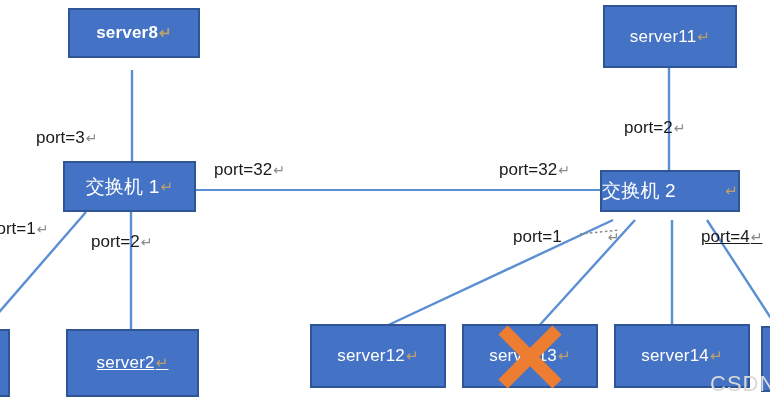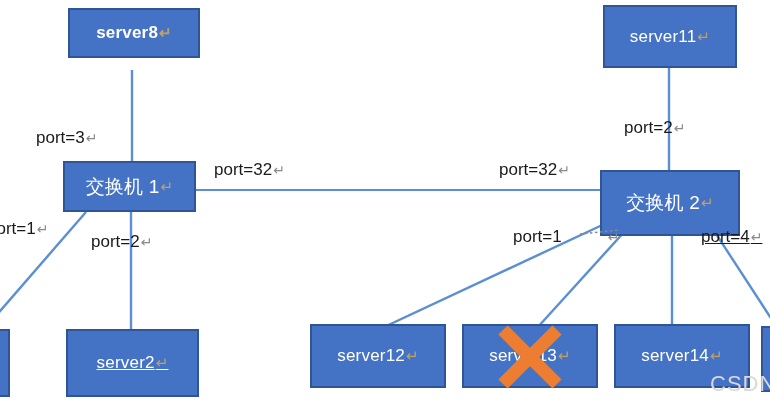--- a/index.html
+++ b/index.html
@@ -112,21 +112,21 @@
   <div class="node" style="left:603px; top:5px; width:134px; height:63px;">
     <span>server11</span>
       <span class="pilcrow">↵</span>
   </div>
 
   <div class="node cn" style="left:63px; top:161px; width:133px; height:51px;">
     <span>交换机 1</span>
       <span class="pilcrow">↵</span>
   </div>
 
-  <div class="node cn" style="left:600px; top:170px; width:140px; height:66px;">
+  <div class="node cn" style="left:600px; top:170px; width:140px; height:42px;justify-content:space-between;">
     <span>交换机 2</span>
       <span class="pilcrow">↵</span>
   </div>
 
   <div class="node" style="left:-26px; top:329px; width:36px; height:68px;"></div>
 
   <div class="node" style="left:66px; top:329px; width:133px; height:68px;text-decoration:underline;">
     <span>server2</span>
       <span class="pilcrow">↵</span>
   </div>

